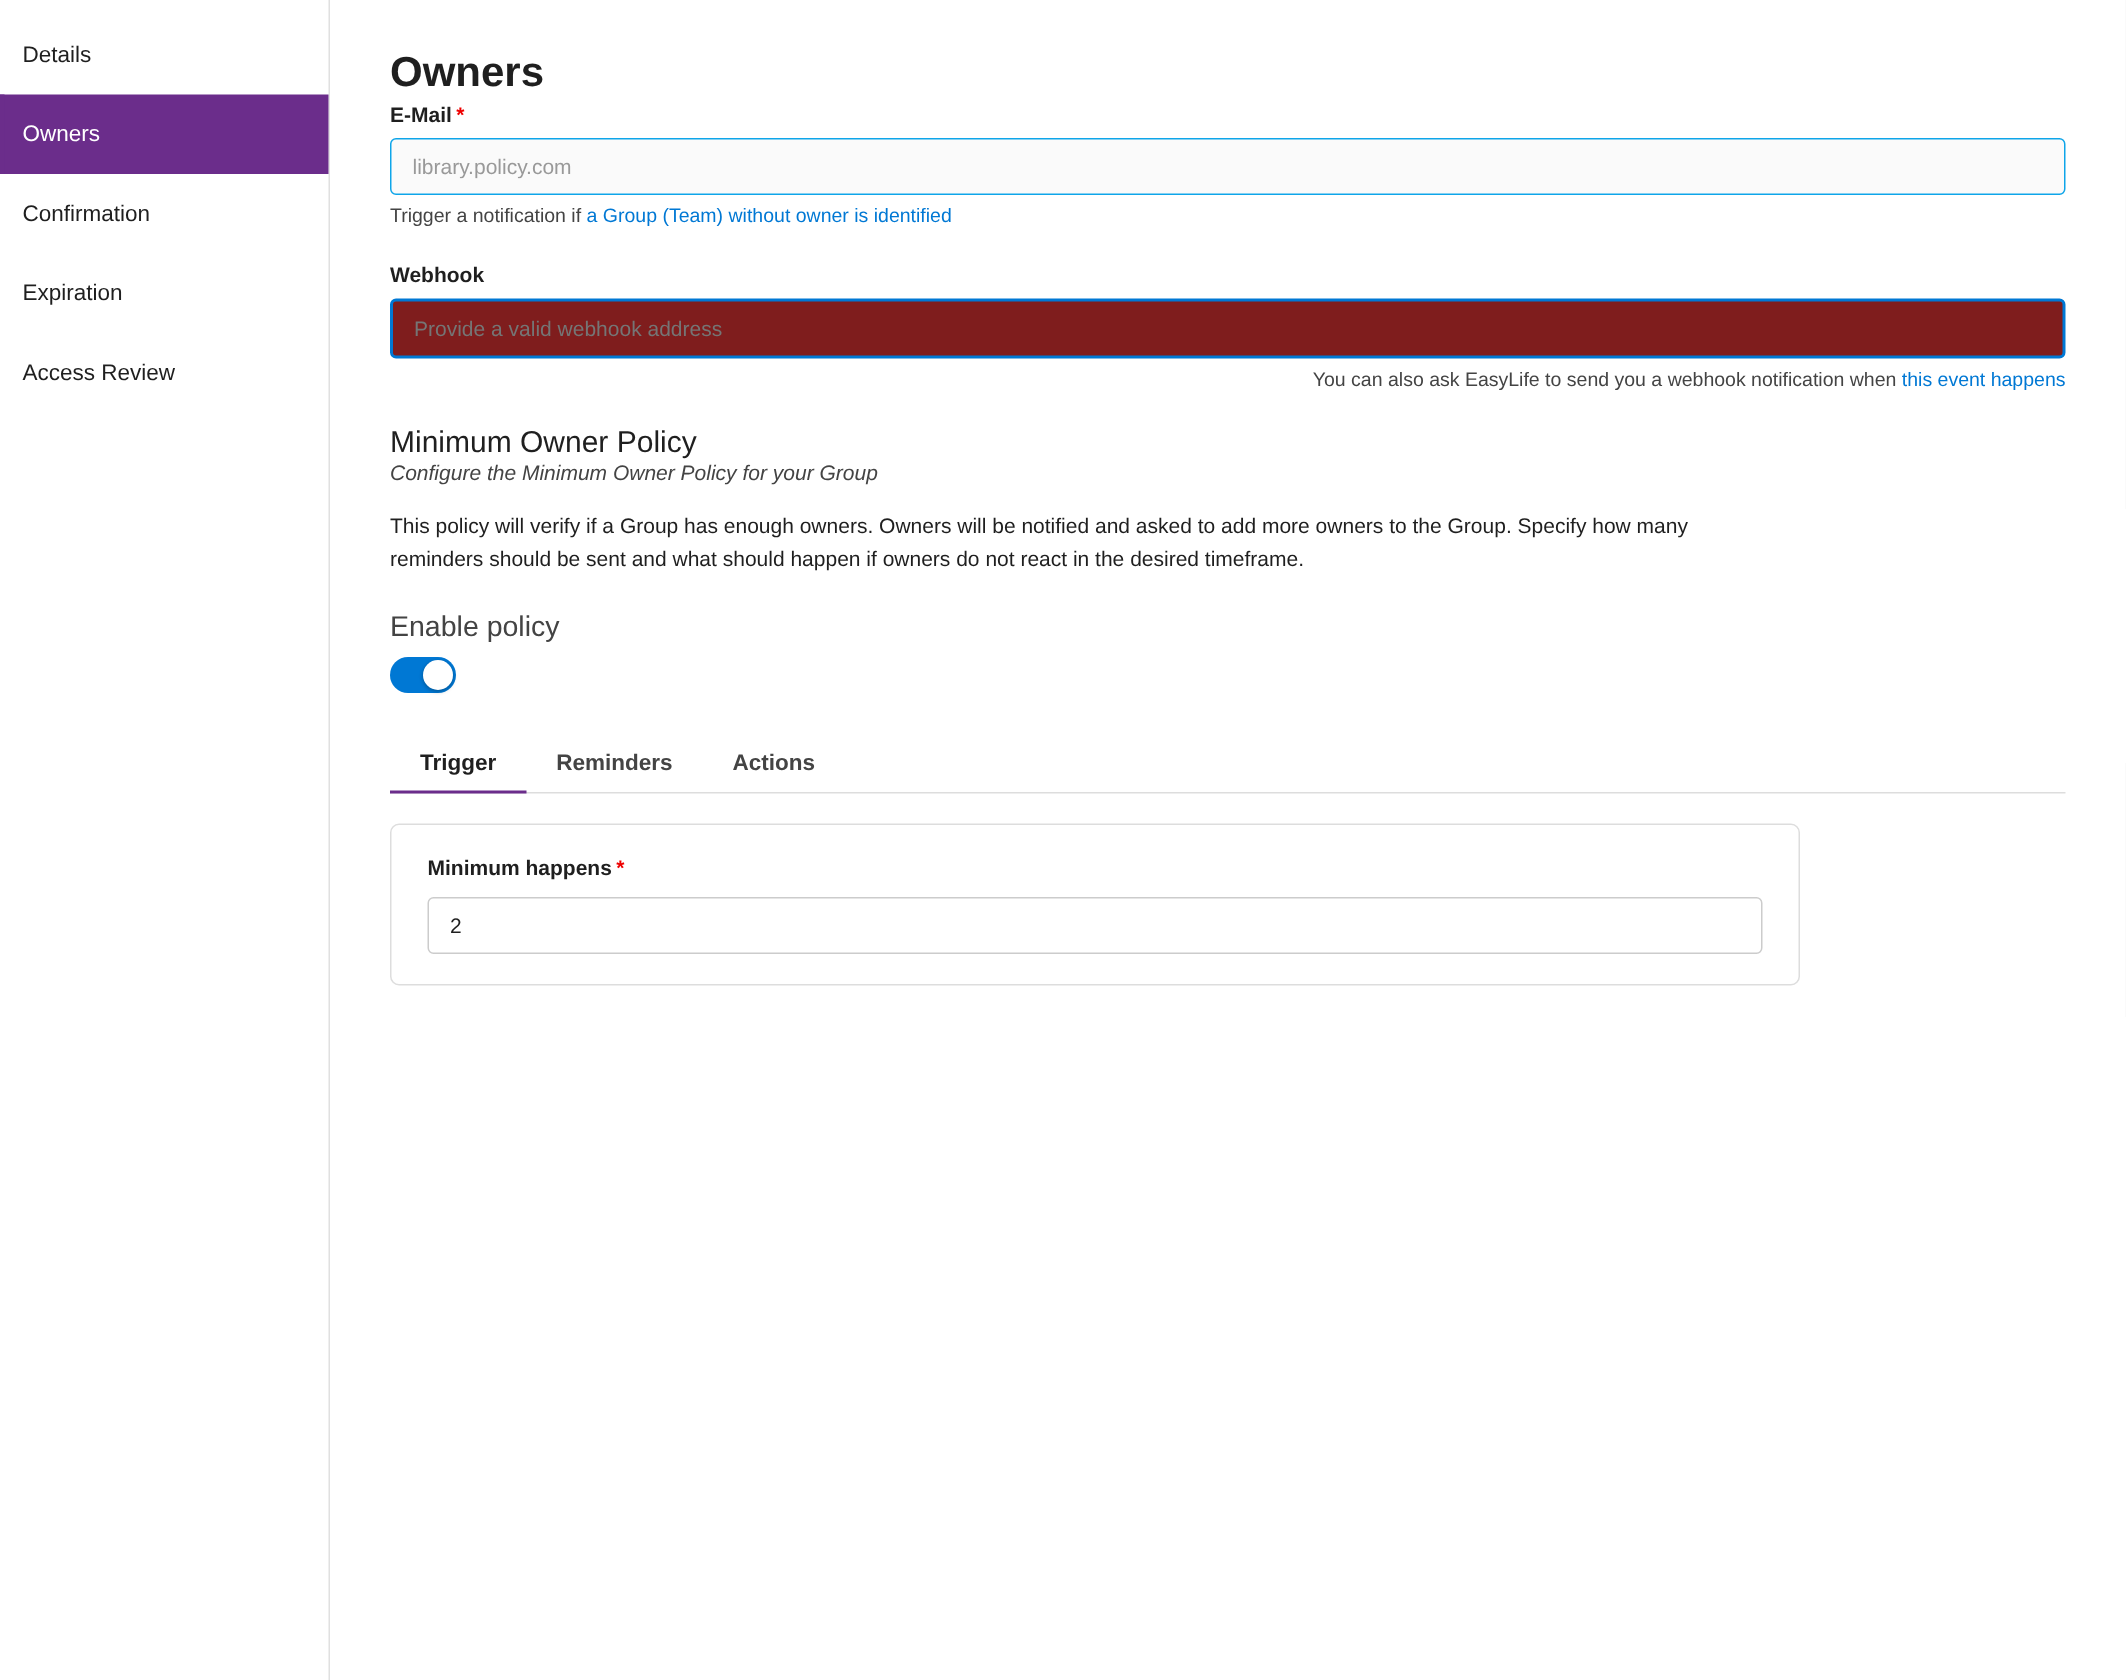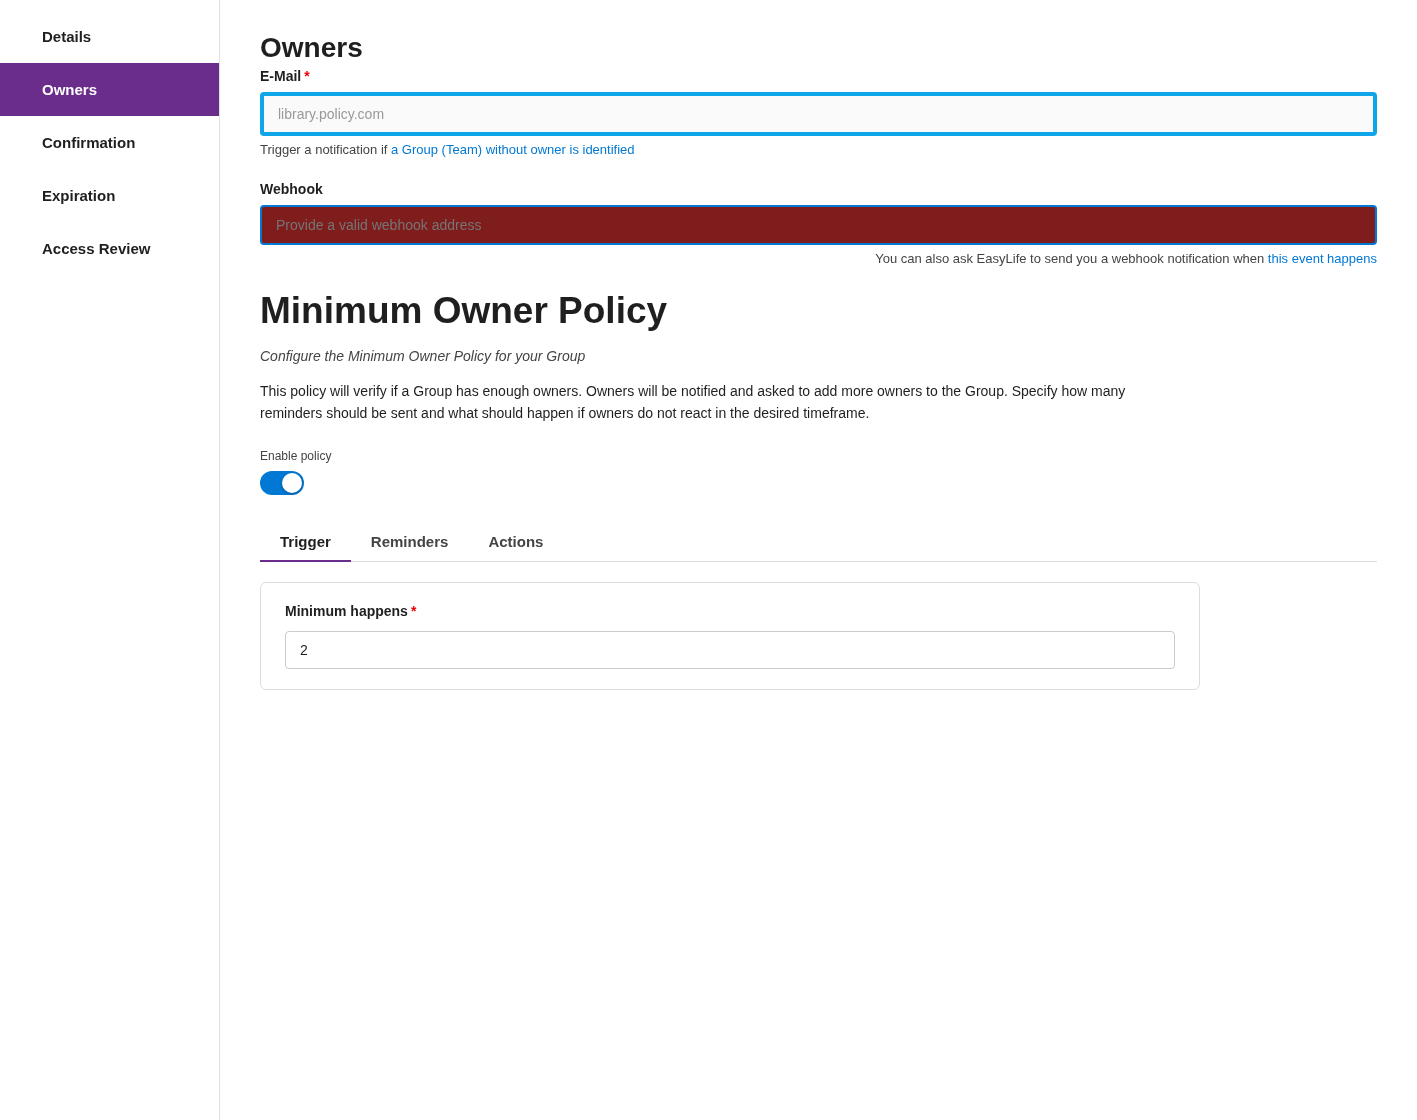--- a/index.html
+++ b/index.html
@@ -11,23 +11,23 @@
       width: 1417px;
     }
     .sidebar {
       width: 220px;
       background: #fff;
       border-right: 1px solid #e0e0e0;
       padding-top: 10px;
       flex-shrink: 0;
     }
     .sidebar-item {
-      padding: 18px 39px;
+      padding: 18px 12px;
       font-size: 15px;
-      font-weight: 700;
+      font-weight: 400;
       color: #1f1f1f;
       cursor: pointer;
       border-left: 3px solid transparent;
     }
     .sidebar-item.active {
       background: #6b2d8b;
       color: #fff;
       border-left: 3px solid #6b2d8b;
     }
     .main-content {
@@ -52,21 +52,21 @@
       font-weight: 700;
       color: #1f1f1f;
       margin-bottom: 8px;
     }
     .required-star {
       color: #e00;
       margin-left: 3px;
     }
     .email-input-readonly {
       width: 100%;
-      border: 4px solid #0ea5e9;
+      border: 1px solid #0ea5e9;
       border-radius: 4px;
       padding: 10px 14px;
       font-size: 14px;
       color: #999;
       background: #fafafa;
       margin-bottom: 6px;
     }
     .hint-text {
       font-size: 13px;
       color: #0078d4;
@@ -89,40 +89,40 @@
     .hint-text2 {
       font-size: 13px;
       color: #444;
       margin-bottom: 24px;
       text-align: right;
     }
     .hint-text2 span.blue {
       color: #0078d4;
     }
     .policy-title {
-      font-size: 37px;
-      font-weight: 700;
-      color: #1f1f1f;
-      margin-bottom: 16px;
+      font-size: 20px;
+      font-weight: 400;
+      color: #1f1f1f;
+      margin-bottom: 0;
     }
     .policy-subtitle {
       font-size: 14px;
       color: #444;
       margin-bottom: 16px;
       font-style: italic;
     }
     .policy-description {
       font-size: 14px;
       color: #1f1f1f;
       line-height: 1.6;
       margin-bottom: 24px;
       max-width: 900px;
     }
     .enable-label {
-      font-size: 12px;
+      font-size: 19px;
       color: #444;
       margin-bottom: 8px;
     }
     .toggle-container {
       display: flex;
       align-items: center;
       margin-bottom: 28px;
     }
     .toggle {
       width: 44px;

